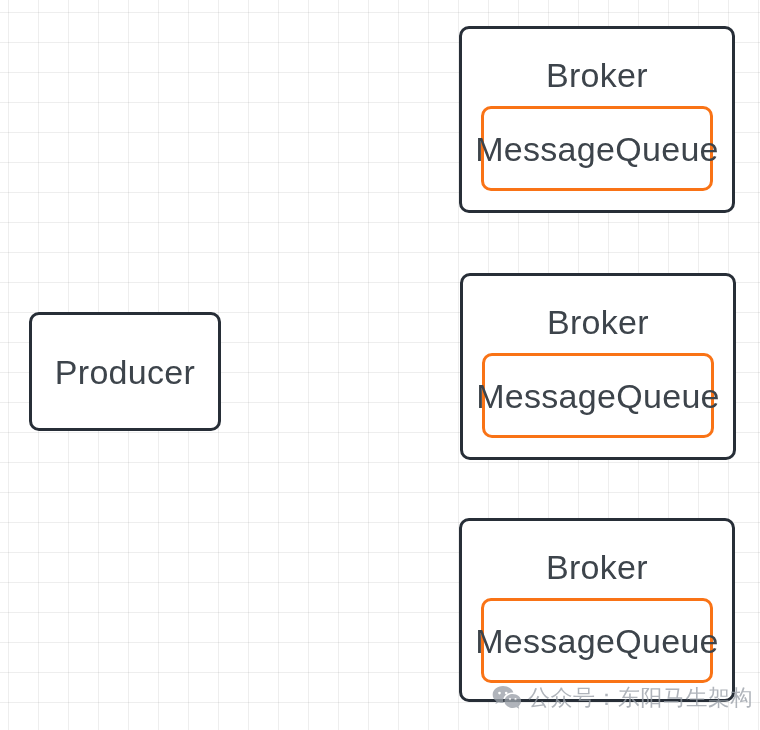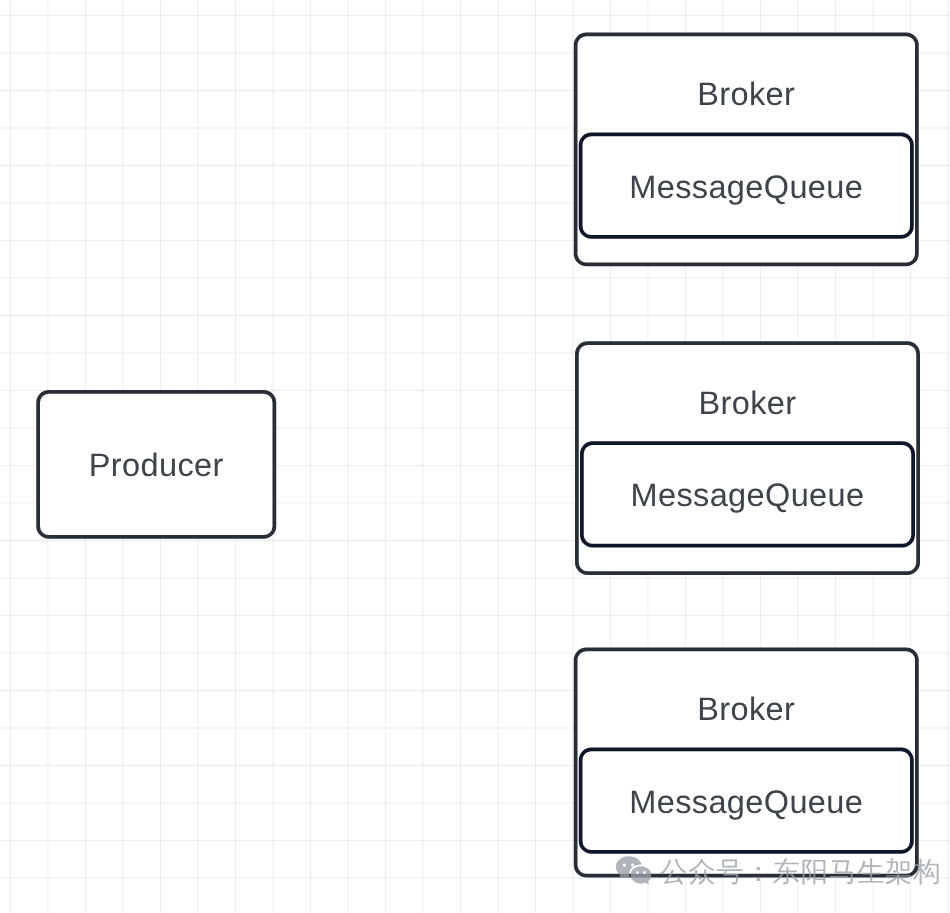--- a/index.html
+++ b/index.html
@@ -21,21 +21,21 @@
   }
   .node {
     position: absolute;
     box-sizing: border-box;
     background: #ffffff;
     border: 3px solid #272e37;
     border-radius: 10px;
   }
   .node-label {
     color: #3d444b;
-    font-size: 26px;
+    font-size: 34px;
     line-height: 30px;
     text-align: left;
     white-space: nowrap;
     letter-spacing: 0.3px;
   }
   .producer {
     left: 29px;
     top: 312px;
     width: 192px;
     height: 119px;
@@ -50,35 +50,35 @@
     flex-direction: column;
     align-items: center;
     padding-top: 31px;
   }
   .broker-1 { left: 459px; top: 26px; }
   .broker-2 { left: 460px; top: 273px; }
   .broker-3 { left: 459px; top: 518px; height: 184px; }
   .queue {
     box-sizing: border-box;
     margin-top: 16px;
-    width: 268px;
+    width: 232px;
     height: 85px;
     background: #ffffff;
-    border: 3px solid #0f172a;
+    border: 3px solid #f97316;
     border-radius: 10px;
     display: flex;
     align-items: center;
     justify-content: center;
   }
   .watermark {
     position: absolute;
     left: 492px;
     top: 684px;
     display: flex;
-    align-items: flex-start;
+    align-items: flex-end;
     gap: 6px;
     z-index: 10;
     opacity: 0.78;
     pointer-events: none;
   }
   .watermark-text {
     color: #9aa0a8;
     font-size: 22px;
     line-height: 27px;
     white-space: nowrap;

